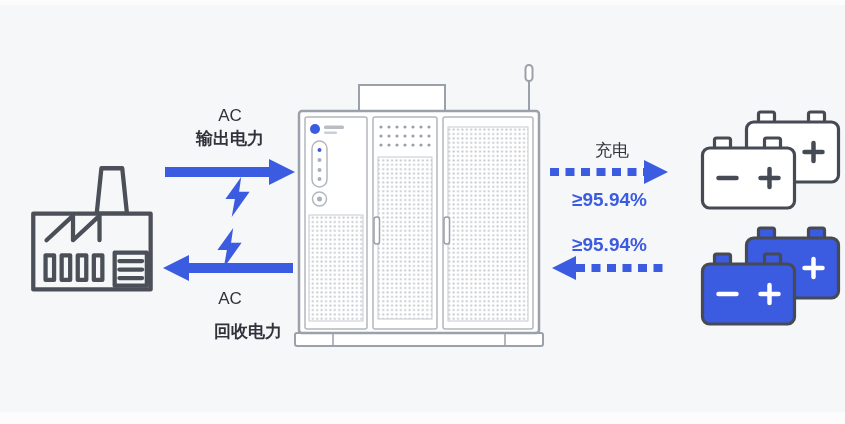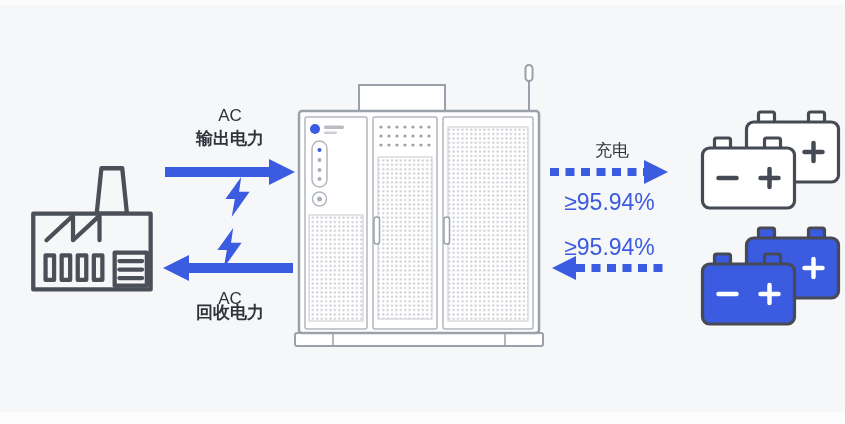--- a/index.html
+++ b/index.html
@@ -25,21 +25,21 @@
   .abs{position:absolute;}
   .lbl{
     position:absolute;
     color:var(--text);
     font-size:17px;
     line-height:1.2;
     text-align:center;
     white-space:nowrap;
   }
   .lbl.bold{font-weight:700;}
-  .lbl.accent{color:var(--accent);font-weight:400;font-size:23px;}
+  .lbl.accent{color:var(--accent);font-weight:700;font-size:19px;}
   svg{display:block;}
   .line-art{fill:#f6f7f8;stroke:var(--outline);stroke-width:4.5;stroke-linejoin:round;stroke-linecap:round;}
   .cab-stroke{fill:#ffffff;stroke:var(--cabinet-line);}
   .bolt{fill:var(--accent);}
   .arrow-fill{fill:var(--accent);}
   .arrow-stroke{stroke:var(--accent);}
 </style>
 </head>
 <body>
 
@@ -207,20 +207,20 @@
         <line x1="58" y1="42" x2="76" y2="42" stroke="#fff" stroke-width="4.5"></line>
         <line x1="67" y1="33" x2="67" y2="51" stroke="#fff" stroke-width="4.5"></line>
       </g>
     </g>
   </svg>
 
   <div class="lbl" style="left:178px;top:106px;width:104px;">AC</div>
   <div class="lbl bold" style="left:178px;top:130px;width:104px;font-family:Liberation Mono, monospace;">输出电力</div>
 
   <div class="lbl" style="left:178px;top:289px;width:104px;">AC</div>
-  <div class="lbl bold" style="left:178px;top:303px;width:104px;">回收电力</div>
+  <div class="lbl bold" style="left:178px;top:322px;width:104px;text-align:right;">回收电力</div>
 
   <div class="lbl" style="left:567px;top:141px;width:90px;">充电</div>
   <div class="lbl accent" style="left:552px;top:189px;width:115px;">≥95.94%</div>
 
   <div class="lbl accent" style="left:552px;top:234px;width:115px;">≥95.94%</div>
 
 </div>
 
 </body></html>

